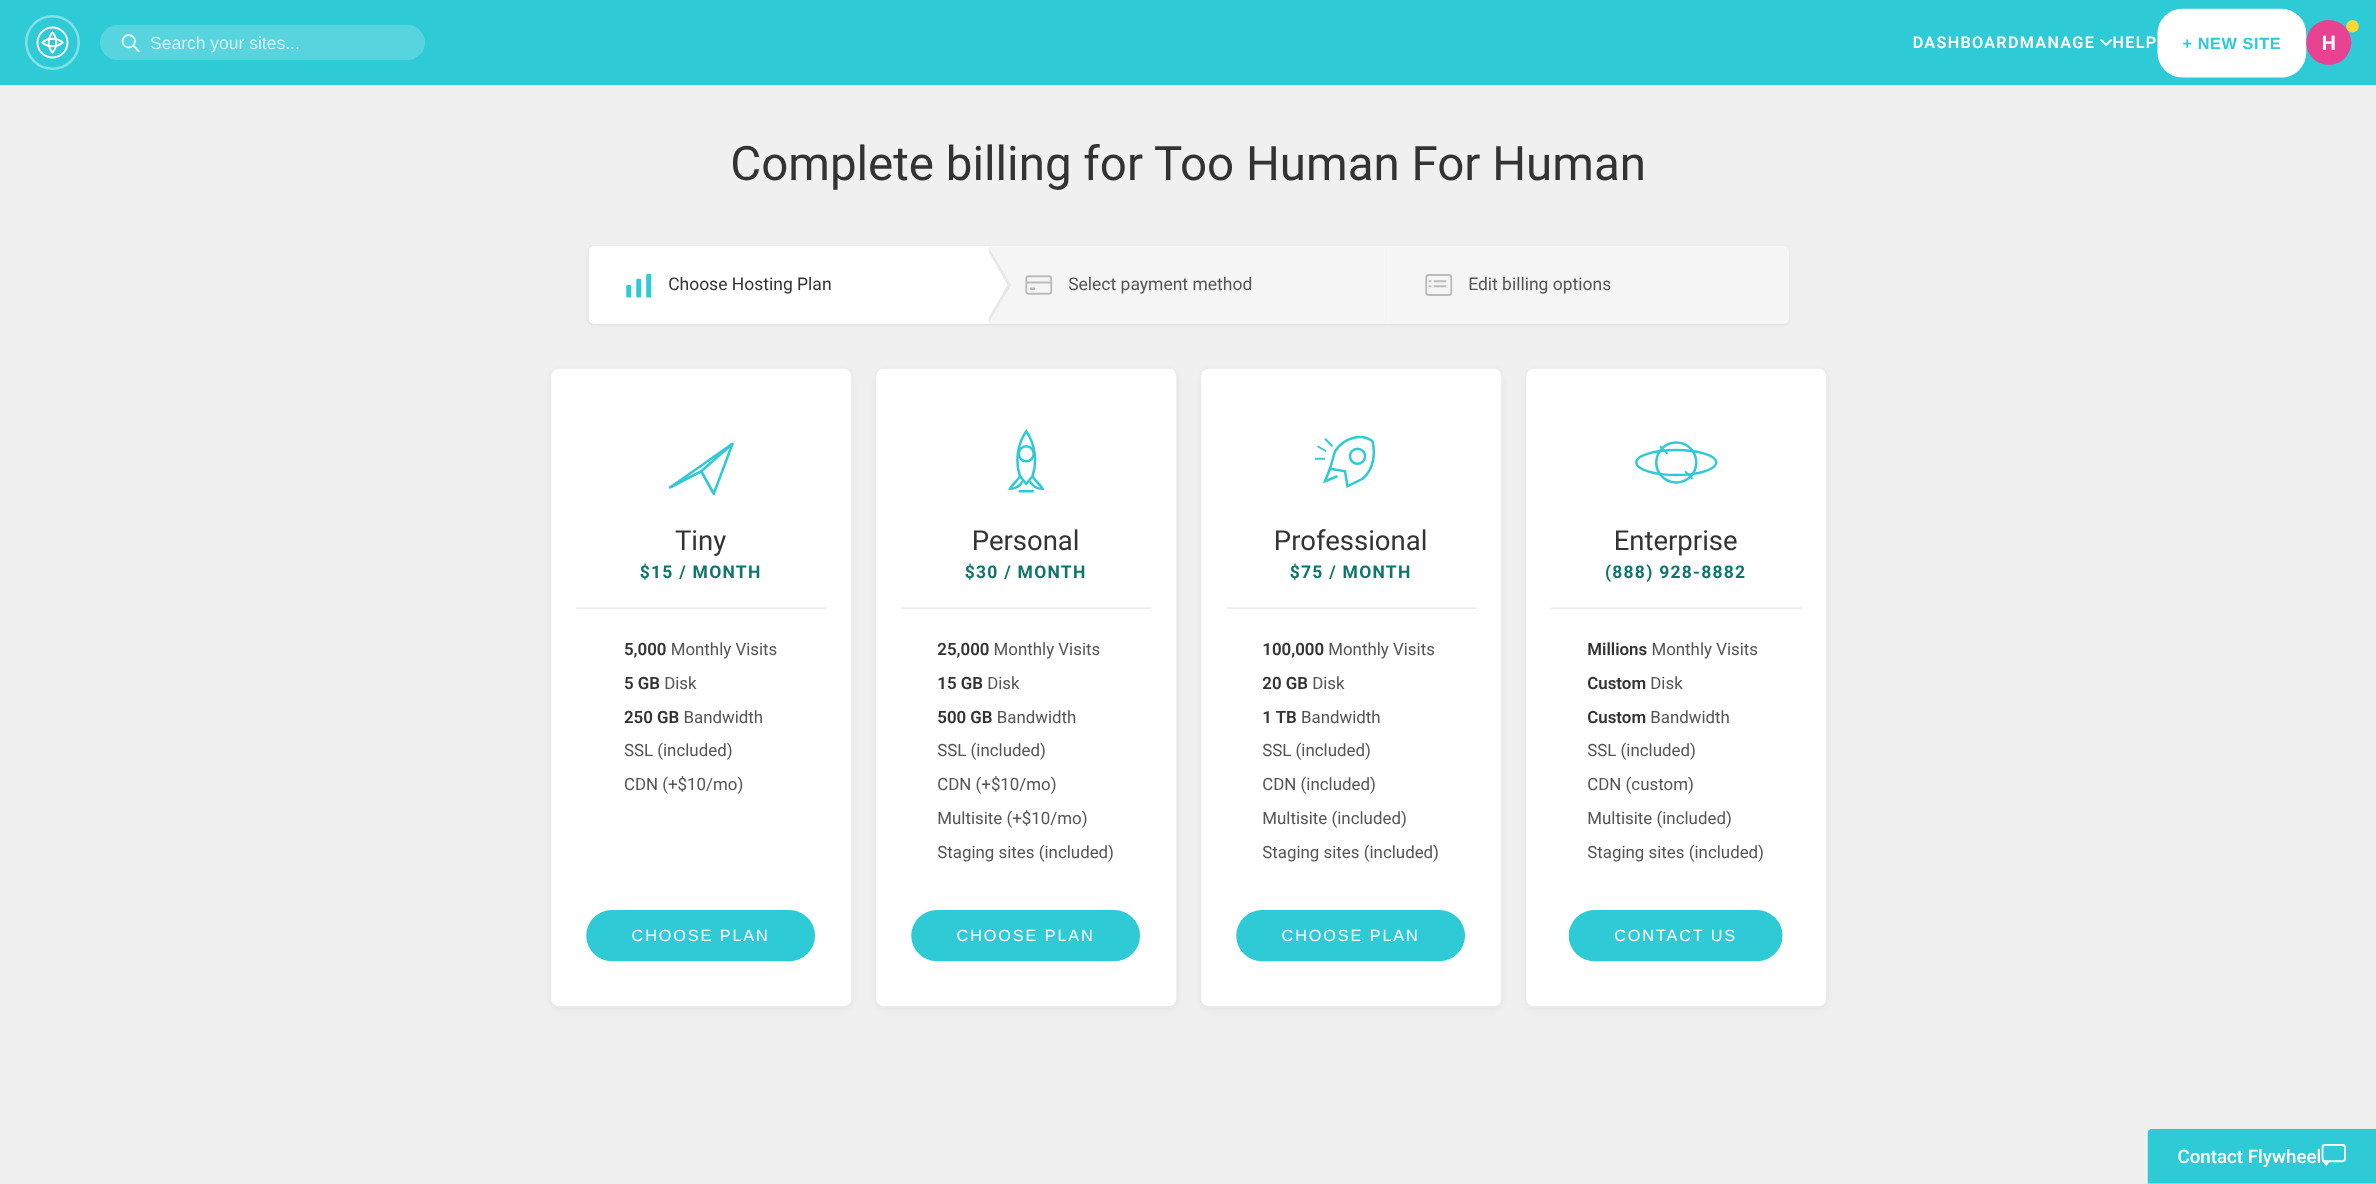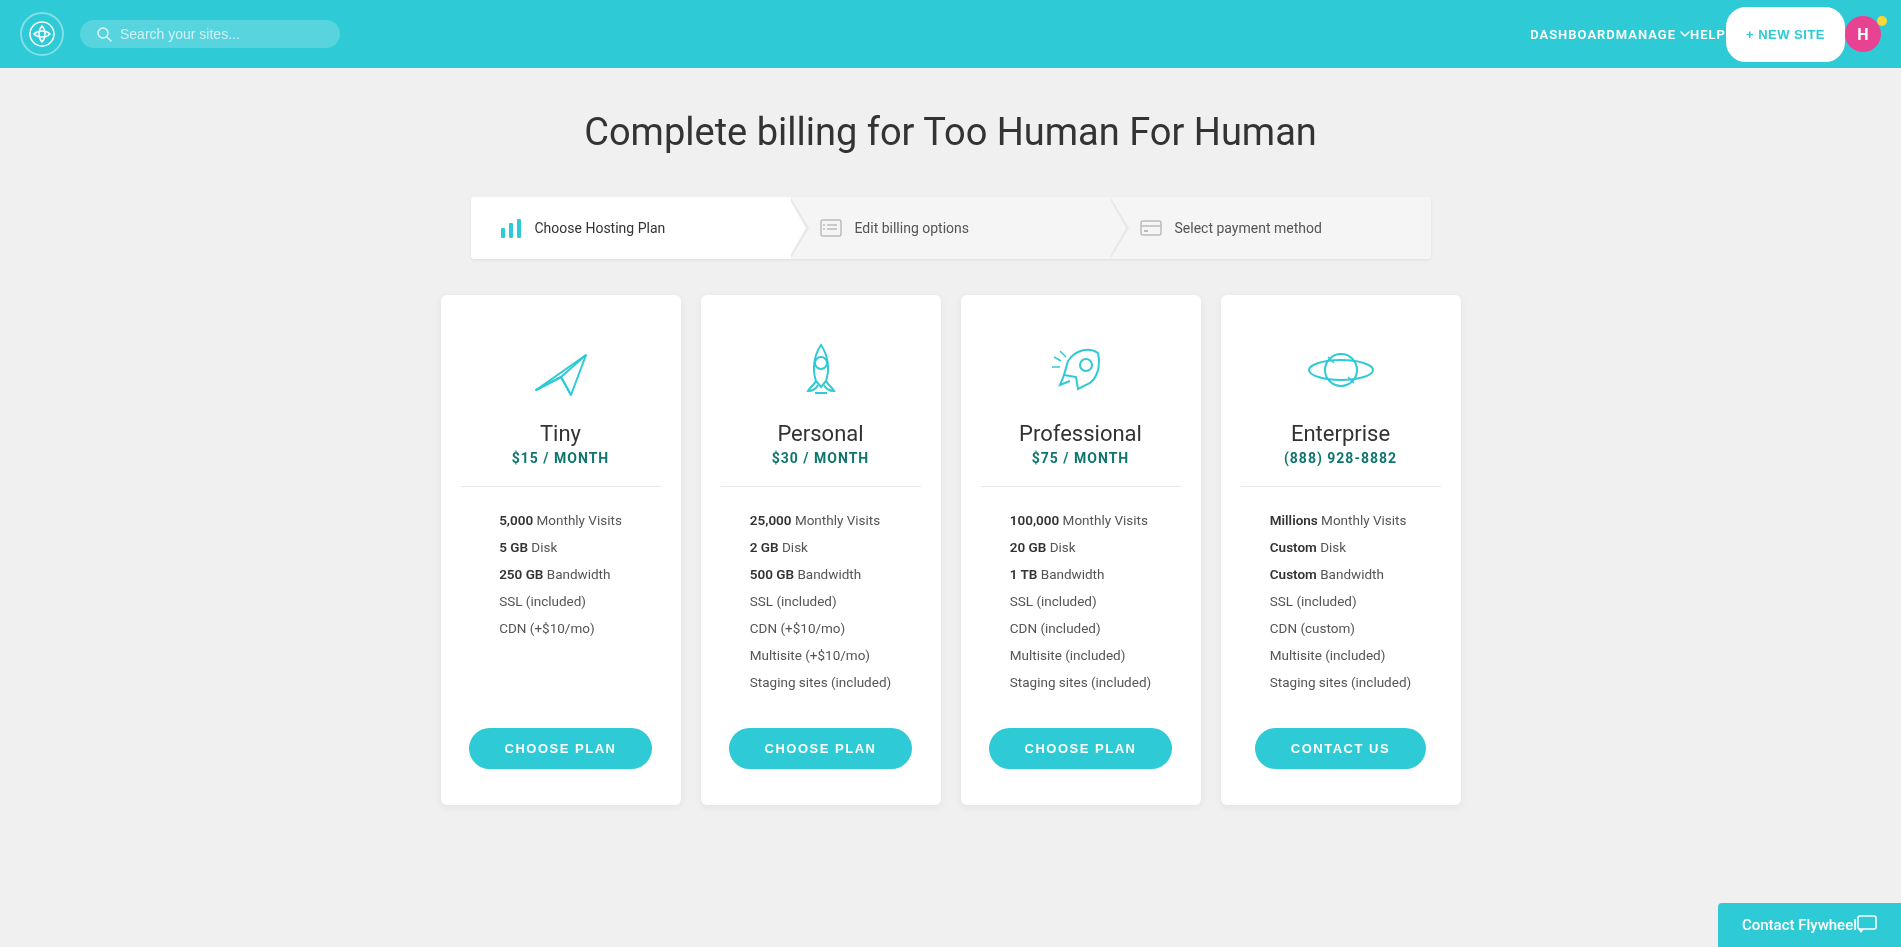--- a/index.html
+++ b/index.html
@@ -211,21 +211,21 @@
       line-height: 2.0;
     }
     .plan-features li strong { color: #333; font-weight: 600; }
     .plan-btn {
       background: #2ecad5;
       color: white;
       border: none;
       border-radius: 24px;
       padding: 13px 36px;
       font-size: 13px;
-      font-weight: 700;
+      font-weight: 400;
       letter-spacing: 1.5px;
       cursor: pointer;
       text-transform: uppercase;
       margin-top: auto;
       min-width: 160px;
     }
 
     
     .contact-flywheel {
       position: fixed;
@@ -285,37 +285,37 @@
         <rect x="2" y="12" width="4" height="10" rx="1" fill="#2ecad5"></rect>
         <rect x="10" y="7" width="4" height="15" rx="1" fill="#2ecad5"></rect>
         <rect x="18" y="3" width="4" height="19" rx="1" fill="#2ecad5"></rect>
       </svg>
       <span class="step-label">Choose Hosting Plan</span>
       <div class="step-arrow"></div>
       <div class="step-arrow-inner"></div>
     </div>
     <div class="step inactive">
       <svg class="step-icon" viewBox="0 0 24 24" fill="none">
+        <rect x="2" y="5" width="20" height="14" rx="2" stroke="#bbb" stroke-width="1.5"></rect>
+        <line x1="2" y1="10" x2="22" y2="10" stroke="#bbb" stroke-width="1.5"></line>
+        <line x1="5" y1="15" x2="9" y2="15" stroke="#bbb" stroke-width="2"></line>
+      </svg>
+      <span class="step-label">Select payment method</span>
+    </div>
+    <div class="step inactive">
+      <svg class="step-icon" viewBox="0 0 24 24" fill="none">
         <rect x="2" y="4" width="20" height="16" rx="2" stroke="#bbb" stroke-width="1.5"></rect>
         <line x1="8" y1="9" x2="18" y2="9" stroke="#bbb" stroke-width="1.5"></line>
         <line x1="8" y1="13" x2="18" y2="13" stroke="#bbb" stroke-width="1.5"></line>
         <line x1="4" y1="9" x2="6" y2="9" stroke="#bbb" stroke-width="1.5"></line>
         <line x1="4" y1="13" x2="6" y2="13" stroke="#bbb" stroke-width="1.5"></line>
       </svg>
       <span class="step-label">Edit billing options</span>
       <div class="step-arrow"></div>
       <div class="step-arrow-inner" style="border-left-color:#f5f5f5;"></div>
-    </div>
-    <div class="step inactive">
-      <svg class="step-icon" viewBox="0 0 24 24" fill="none">
-        <rect x="2" y="5" width="20" height="14" rx="2" stroke="#bbb" stroke-width="1.5"></rect>
-        <line x1="2" y1="10" x2="22" y2="10" stroke="#bbb" stroke-width="1.5"></line>
-        <line x1="5" y1="15" x2="9" y2="15" stroke="#bbb" stroke-width="2"></line>
-      </svg>
-      <span class="step-label">Select payment method</span>
     </div>
   </div>
 
   <div class="cards-container">
 
     <div class="plan-card">
       <svg class="plan-icon" viewBox="0 0 70 70" fill="none">
         <polygon points="10,55 60,20 45,60 35,42" stroke="#2ecad5" stroke-width="2" fill="none" stroke-linejoin="round"></polygon>
         <line x1="35" y1="42" x2="45" y2="60" stroke="#2ecad5" stroke-width="2"></line>
         <line x1="10" y1="55" x2="35" y2="42" stroke="#2ecad5" stroke-width="2"></line>
@@ -340,21 +340,21 @@
         <circle cx="35" cy="28" r="6" stroke="#2ecad5" stroke-width="2" fill="none"></circle>
         <path d="M30 46 C28 50 24 52 22 56 C26 56 30 54 32 50" stroke="#2ecad5" stroke-width="2" fill="none"></path>
         <path d="M40 46 C42 50 46 52 48 56 C44 56 40 54 38 50" stroke="#2ecad5" stroke-width="2" fill="none"></path>
         <line x1="29" y1="58" x2="41" y2="58" stroke="#2ecad5" stroke-width="2"></line>
       </svg>
       <span class="plan-name">Personal</span>
       <span class="plan-price">$30 / MONTH</span>
       <div class="plan-divider"></div>
       <ul class="plan-features">
         <li><strong>25,000</strong> Monthly Visits</li>
-        <li><strong>2 GB</strong> Disk</li>
+        <li><strong>15 GB</strong> Disk</li>
         <li><strong>500 GB</strong> Bandwidth</li>
         <li>SSL (included)</li>
         <li>CDN (+$10/mo)</li>
         <li>Multisite (+$10/mo)</li>
         <li>Staging sites (included)</li>
       </ul>
       <button class="plan-btn">CHOOSE PLAN</button>
     </div>
 
     <div class="plan-card">

